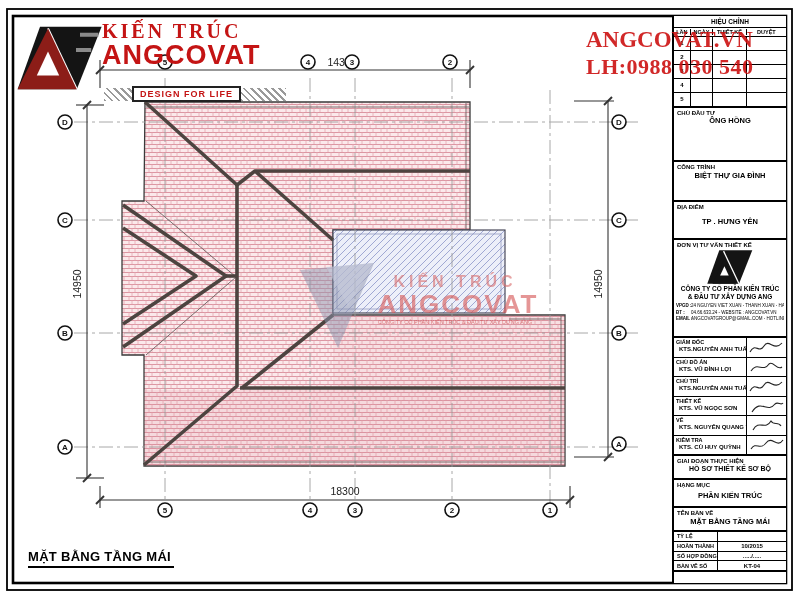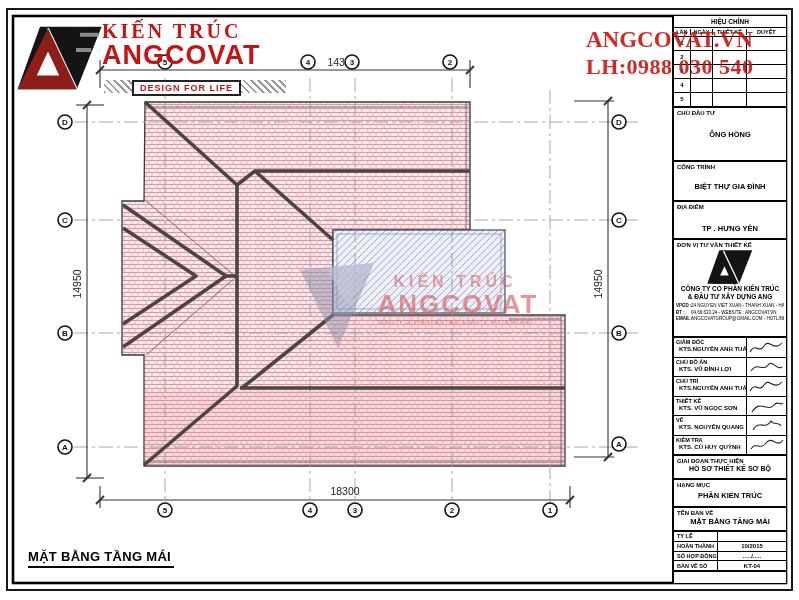--- a/index.html
+++ b/index.html
@@ -9,21 +9,21 @@
   }
   svg text{font-family:"Liberation Sans",sans-serif;}
 
   
   .logo{position:absolute;left:14px;top:20px;width:260px;height:92px;z-index:5;}
   .afmark{position:absolute;left:2px;top:4px;}
   .brand-top{position:absolute;left:88px;top:0px;color:#c41414;font-family:"Liberation Serif",serif;
     font-weight:bold;font-size:20px;letter-spacing:3px;}
   .brand-main{position:absolute;left:88px;top:20px;color:#c41414;font-weight:800;font-size:27px;
     letter-spacing:1px;transform:scaleY(1.05);}
-  .tagline-row{position:absolute;left:90px;top:60px;width:182px;height:28px;display:flex;align-items:flex-start;}
+  .tagline-row{position:absolute;left:90px;top:60px;width:182px;height:28px;display:flex;align-items:center;}
   .hatchband{height:13px;background:repeating-linear-gradient(45deg,#9a9a9a 0 2px,rgba(255,255,255,0) 2px 5px);}
   .hatch-l{width:30px;}
   .hatch-r{width:48px;}
   .tagline{border:2px solid #222;background:#fff;color:#c41414;font-size:9px;font-weight:bold;
     padding:1px 6px;letter-spacing:1px;white-space:nowrap;}
 
   
   .contact{position:absolute;left:586px;top:26px;width:195px;z-index:9;text-align:left;
     font-family:"Liberation Serif",serif;font-weight:bold;color:rgba(204,17,17,0.9);line-height:27px;}
   .contact .l1{font-size:23px;}
@@ -45,23 +45,23 @@
   .rev-head,.rev-row{display:flex;border-bottom:1px solid #000;}
   .rev-head{height:12px;font-size:5.5px;font-weight:bold;text-align:center;align-items:center;}
   .rev-row{flex:1;}
   .rev-row:last-child{border-bottom:none;}
   .c1{width:15%;border-right:1px solid #000;box-sizing:border-box;}
   .c2{width:20%;border-right:1px solid #000;box-sizing:border-box;}
   .c3{width:30%;border-right:1px solid #000;box-sizing:border-box;}
   .c4{width:35%;box-sizing:border-box;}
   .rev-num{font-size:6px;font-weight:bold;text-align:center;line-height:13px;}
 
-  .s-cdt{height:54px;} .s-cdt .val{margin-top:14px;}
-  .s-ct{height:40px;}  .s-ct .val{margin-top:12px;}
-  .s-dd{height:38px;}  .s-dd .val{margin-top:14px;}
+  .s-cdt{height:54px;} .s-cdt .val{}
+  .s-ct{height:40px;}  .s-ct .val{margin-top:1px;}
+  .s-dd{height:38px;}  .s-dd .val{margin-top:7px;}
 
   .s-dv{height:98px;}
   .dv-logo{display:block;margin:1px auto 0 auto;}
   .dv-name{font-size:6.5px;font-weight:bold;text-align:center;line-height:8px;white-space:nowrap;}
   .addr{display:flex;font-size:4.5px;line-height:6.5px;padding:0 2px;white-space:nowrap;overflow:hidden;}
   .addr .al{width:15px;font-weight:bold;flex:none;}
   .addr .av{flex:1;overflow:hidden;}
 
   .pers{height:118px;display:flex;flex-direction:column;}
   .p-row{flex:1;display:flex;border-bottom:1px solid #000;}

